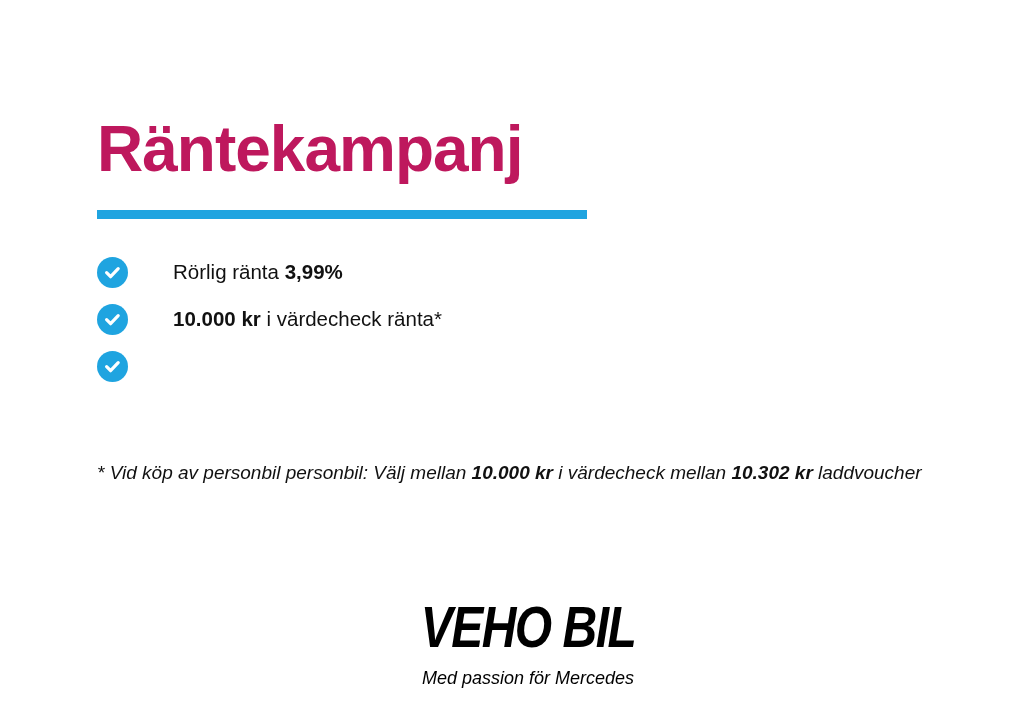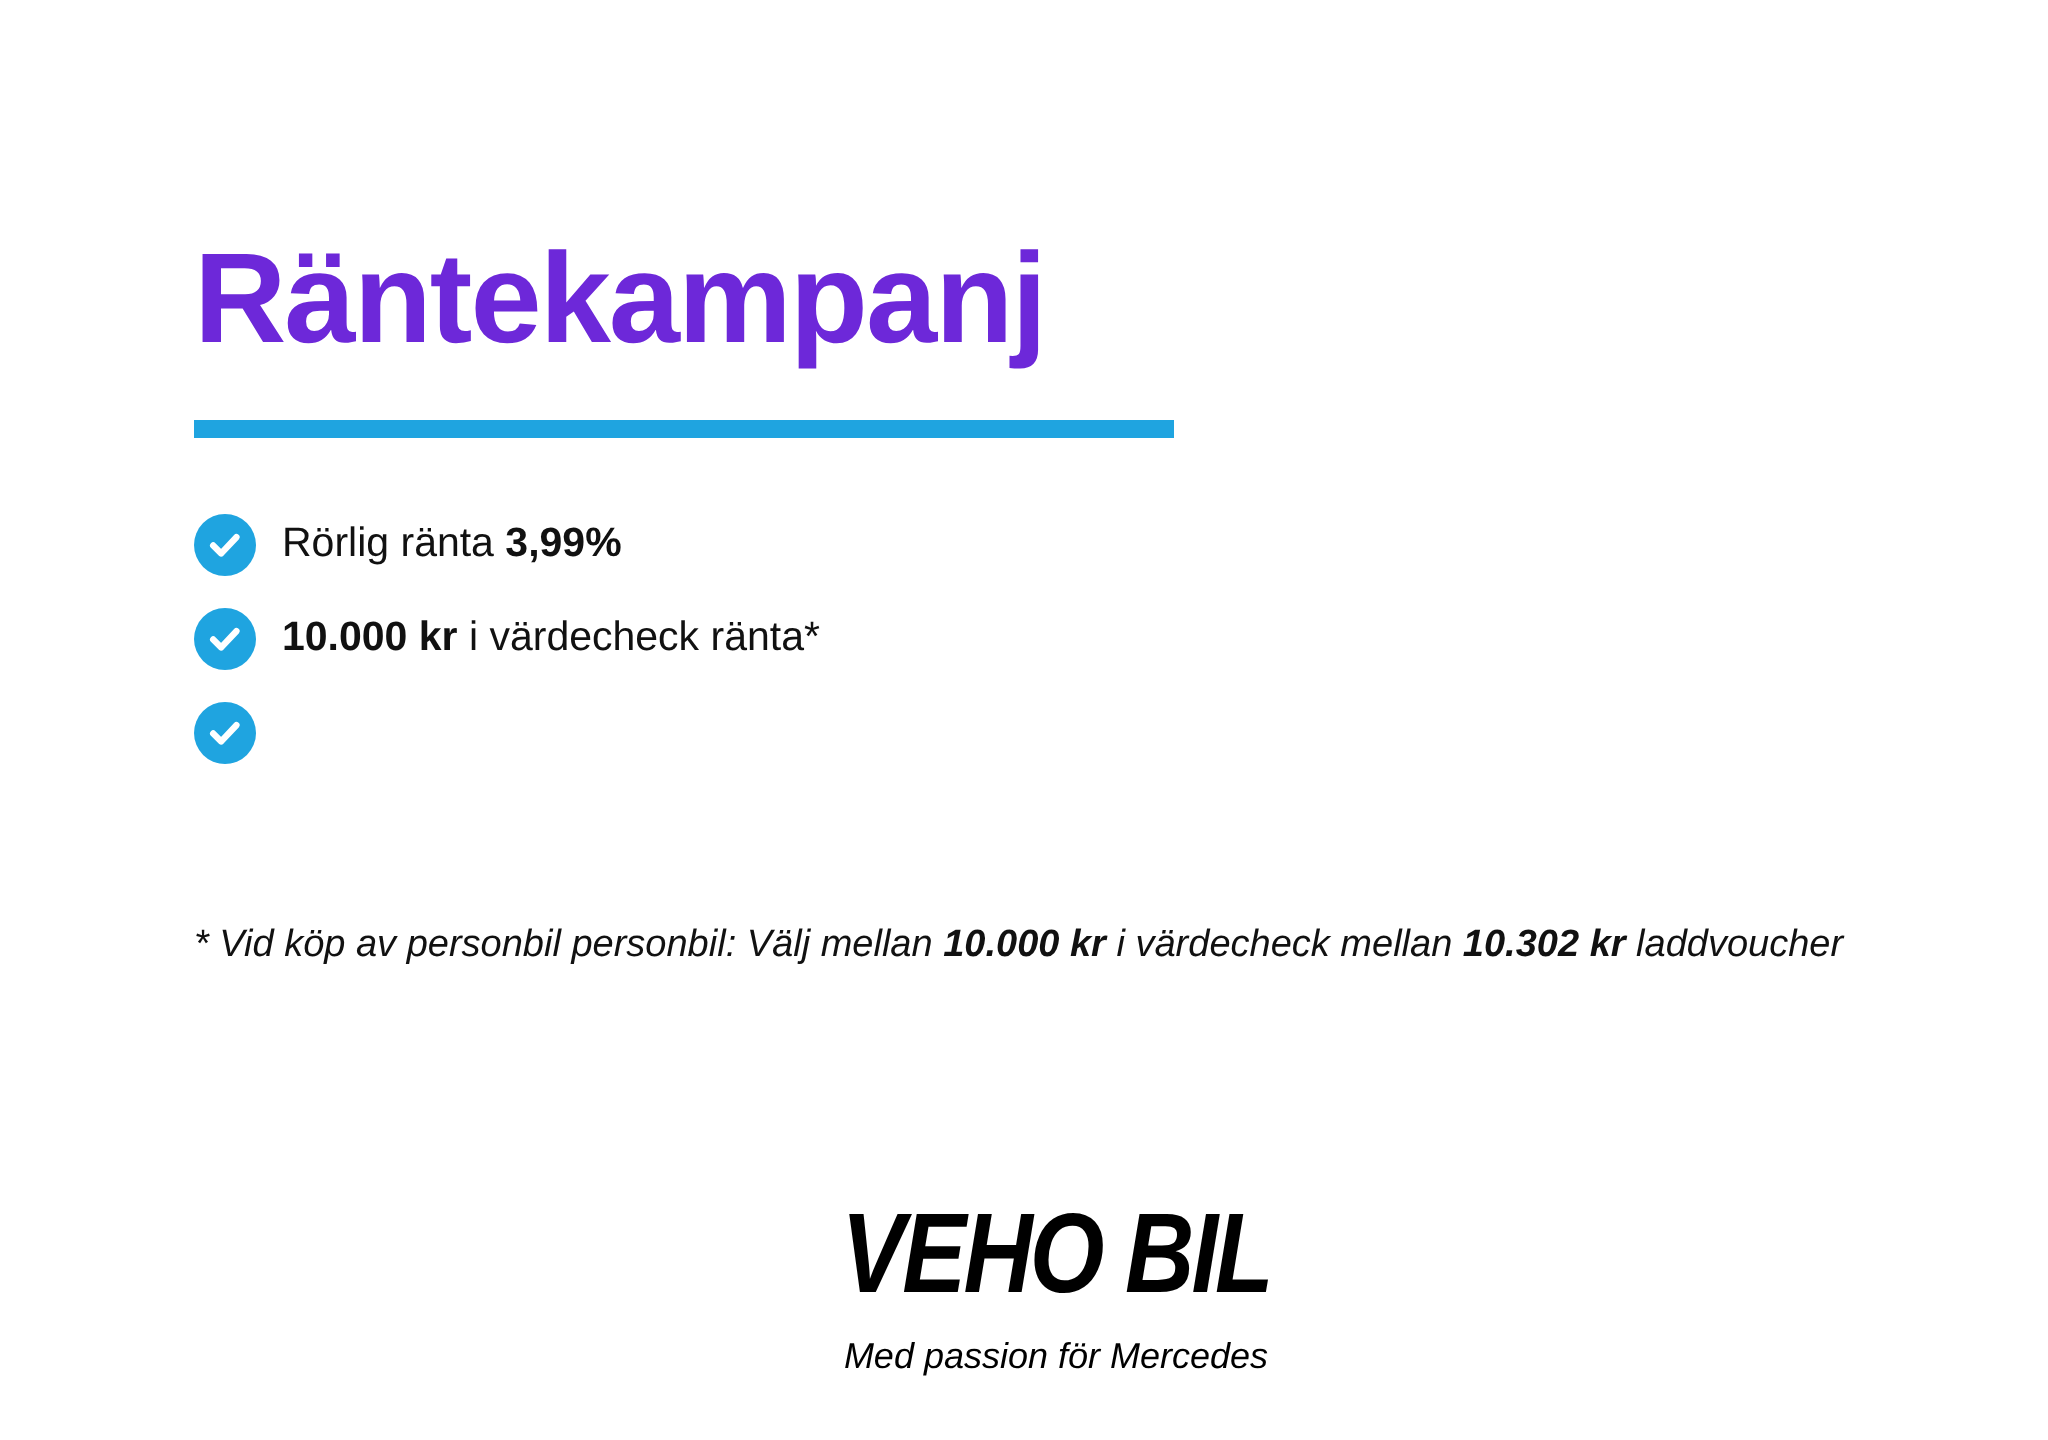--- a/index.html
+++ b/index.html
@@ -23,21 +23,21 @@
 
   
   .title {
     position: absolute;
     left: 97px;
     top: 116px;
     font-size: 64px;
     font-weight: bold;
     letter-spacing: -1px;
     line-height: 1.05;
-    color: #6d28d9;
+    color: #be185d;
     white-space: nowrap;
   }
 
   
   .accent-rule {
     position: absolute;
     left: 97px;
     top: 210px;
     width: 490px;
     height: 9px;
@@ -69,20 +69,21 @@
     margin-right: 13px;
   }
   .check-icon svg {
     display: block;
   }
   .bullet-text {
     font-size: 20.5px;
     line-height: 1.25;
     color: #111111;
     white-space: nowrap;
+    margin-left: 32px;
   }
   .bullet-text b {
     font-weight: bold;
   }
 
   
   .footnote {
     position: absolute;
     left: 97px;
     top: 462px;

